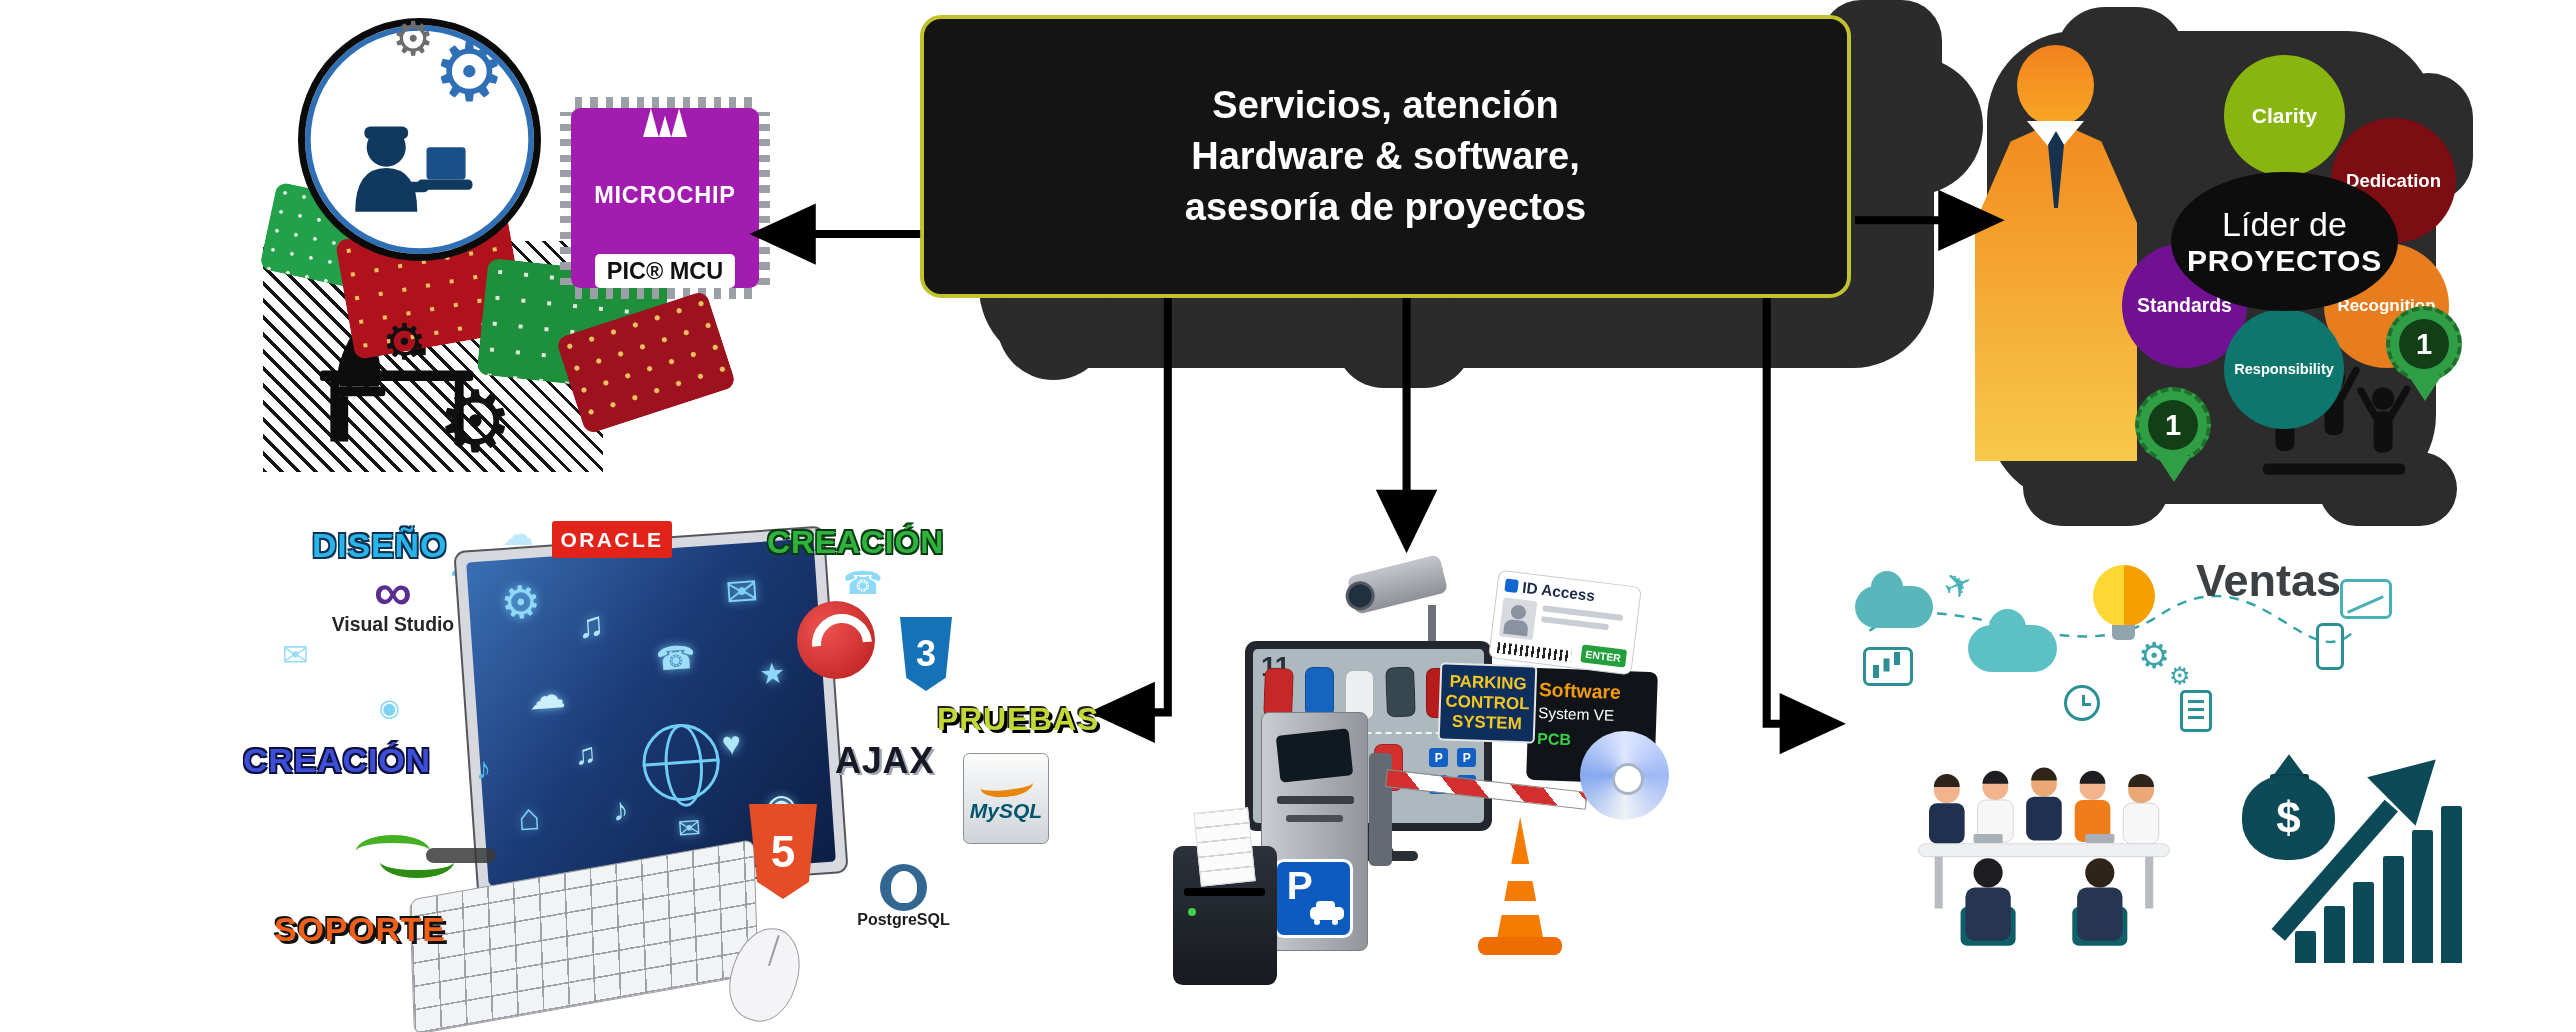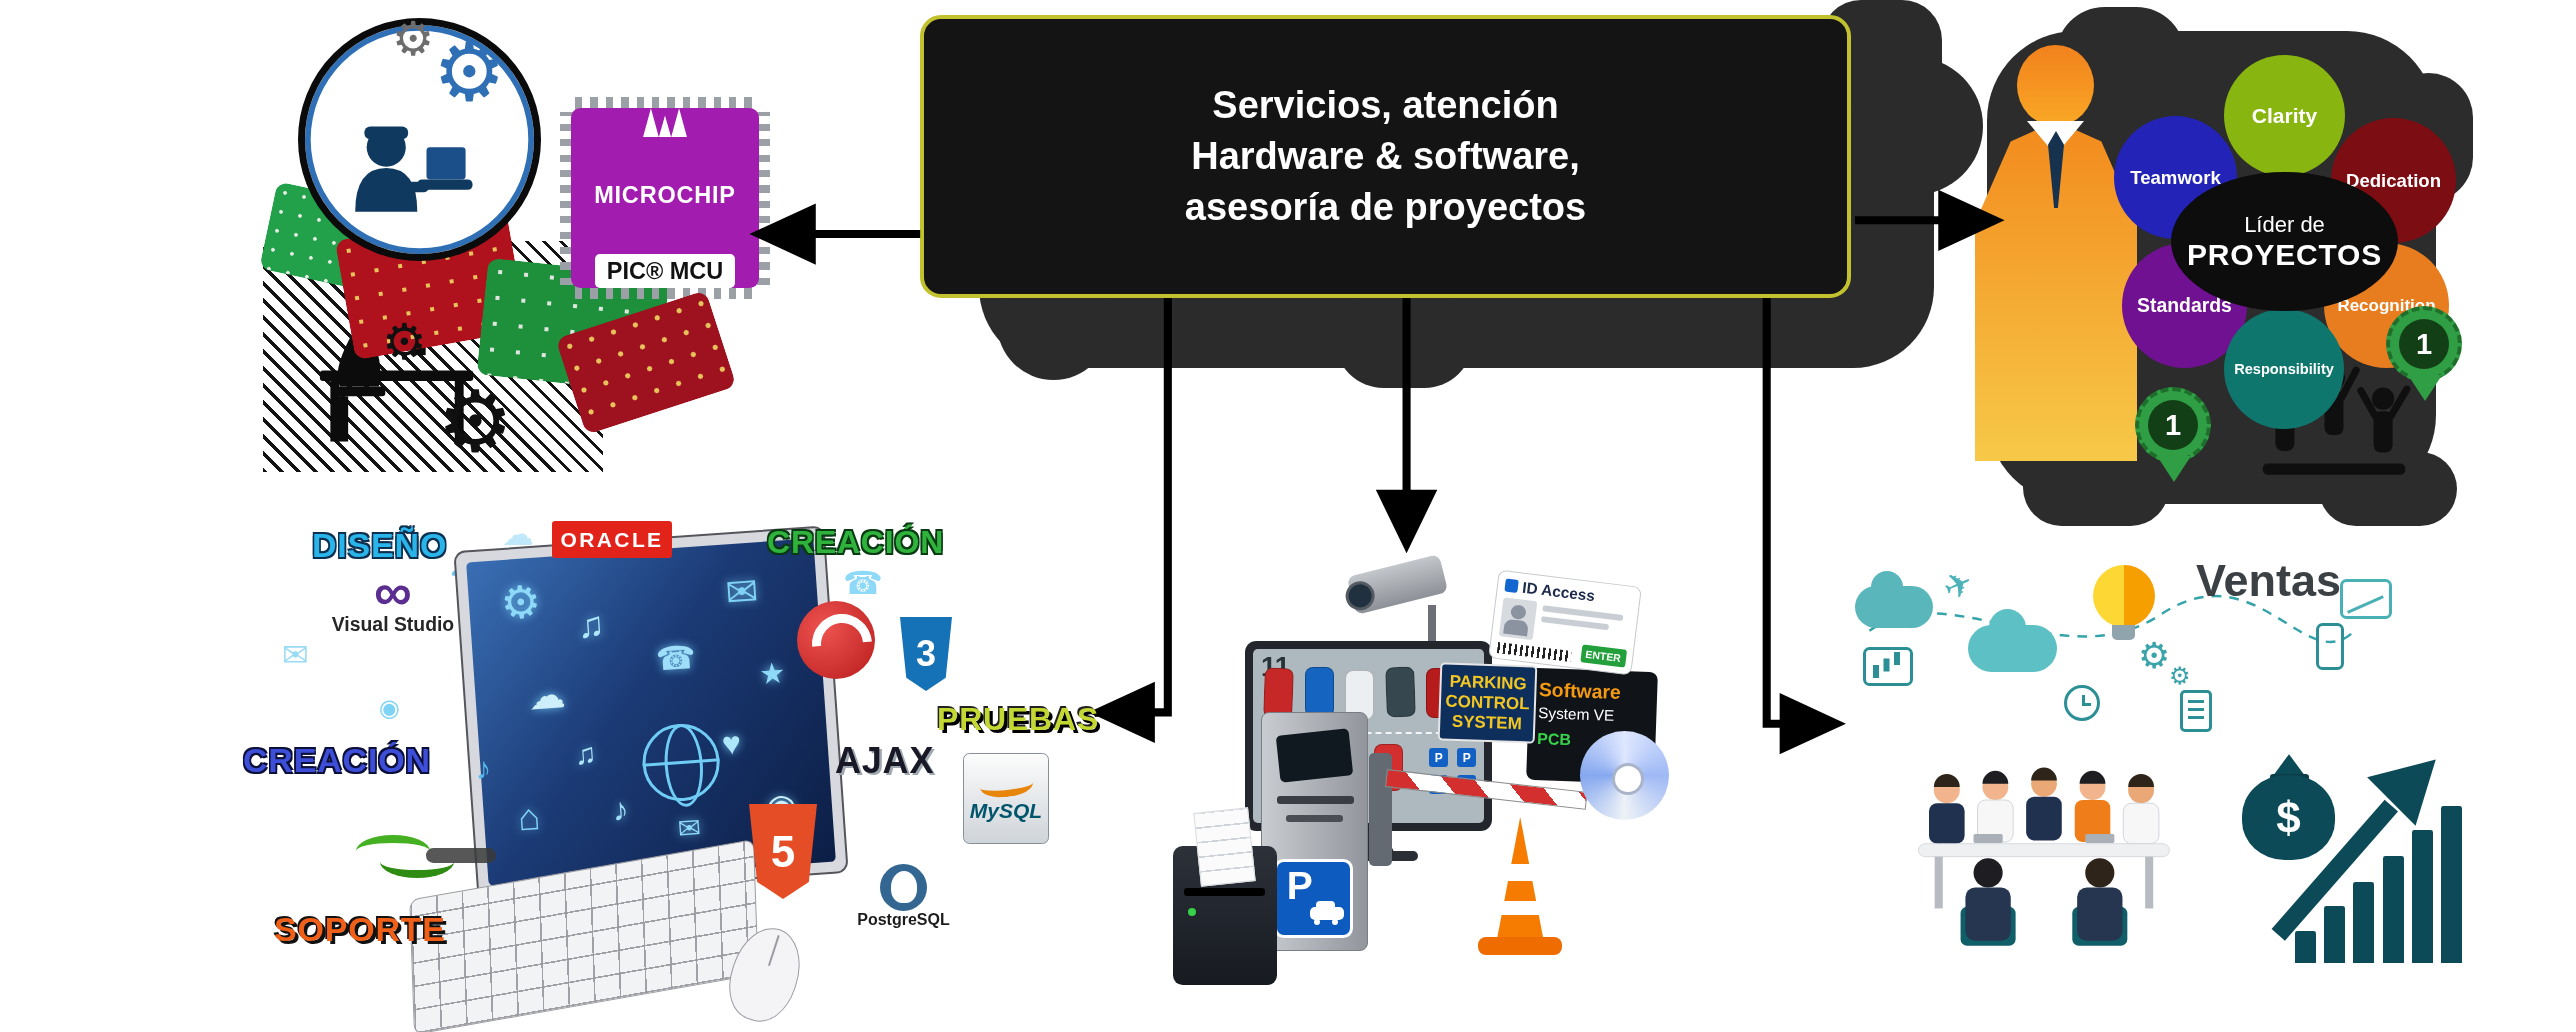--- a/index.html
+++ b/index.html
@@ -76,21 +76,21 @@
   .bubble{position:absolute;border-radius:50%;color:#fff;display:flex;align-items:center;justify-content:center;
     font-weight:bold;text-align:center;z-index:3;padding:0 9.7px;}
   .b-teamwork{left:2114px;top:116px;width:123px;height:123px;font-size:18.6px;}
   .b-clarity{left:2224px;top:55px;width:121px;height:121px;font-size:21px;}
   .b-dedication{left:2331px;top:118px;width:125px;height:125px;font-size:18.6px;}
   .b-standards{left:2122px;top:243px;width:125px;height:125px;font-size:19.4px;}
   .b-recognition{left:2324px;top:243px;width:125px;height:125px;font-size:17px;}
   .b-responsibility{left:2224px;top:309px;width:120px;height:120px;font-size:14.6px;}
   .leader-center{position:absolute;left:2171px;top:172px;width:227px;height:139px;background:#0d0d0d;border-radius:50%;
     display:flex;flex-direction:column;justify-content:center;align-items:center;color:#fff;z-index:4;}
-  .lc-top{font-size:22px;}
+  .lc-top{font-size:34px;}
   .lc-bottom{font-size:30px;font-weight:600;letter-spacing:0.8px;}
   .award{position:absolute;width:76px;height:76px;border-radius:50%;background:#2f9e44;border:4px dashed #1f6e2c;z-index:5;
     display:flex;align-items:center;justify-content:center;}
   .award::before{content:"";position:absolute;inset:9px;border-radius:50%;background:#123f16;}
   .award::after{content:"";position:absolute;left:18px;bottom:-23px;width:34px;height:26px;background:#2f9e44;
     clip-path:polygon(0 0,100% 0,50% 100%);}
   .award span{position:relative;color:#fff;font-weight:bold;font-size:29px;z-index:1;}
   .award-1{left:2135px;top:387px;}
   .award-2{left:2386px;top:306px;}
   .celebrate{position:absolute;left:2239px;top:343px;width:190px;height:158px;z-index:2;}
@@ -387,23 +387,20 @@
         <rect x="108" y="58" width="24" height="56" rx="9" stroke="none"></rect>
         <line x1="110" y1="66" x2="92" y2="34"></line>
         <line x1="130" y1="66" x2="148" y2="32"></line>
         <circle cx="182" cy="68" r="14" stroke="none"></circle>
         <rect x="170" y="84" width="24" height="52" rx="9" stroke="none"></rect>
         <line x1="172" y1="90" x2="154" y2="58"></line>
         <line x1="192" y1="90" x2="212" y2="56"></line>
         <rect x="30" y="150" width="180" height="14" rx="6" stroke="none"></rect>
       </g>
     </svg>
-    <div class="bubble b-teamwork" style="background-color: rgb(35, 35, 184);">
-      <span>Teamwork</span>
-    </div>
     <div class="bubble b-clarity" style="background-color: rgb(136, 181, 16);">
       <span>Clarity</span>
     </div>
     <div class="bubble b-dedication" style="background-color: rgb(124, 13, 18);">
       <span>Dedication</span>
     </div>
     <div class="bubble b-standards" style="background-color: rgb(111, 17, 145);">
       <span>Standards</span>
     </div>
     <div class="bubble b-recognition" style="background-color: rgb(232, 125, 31);">

